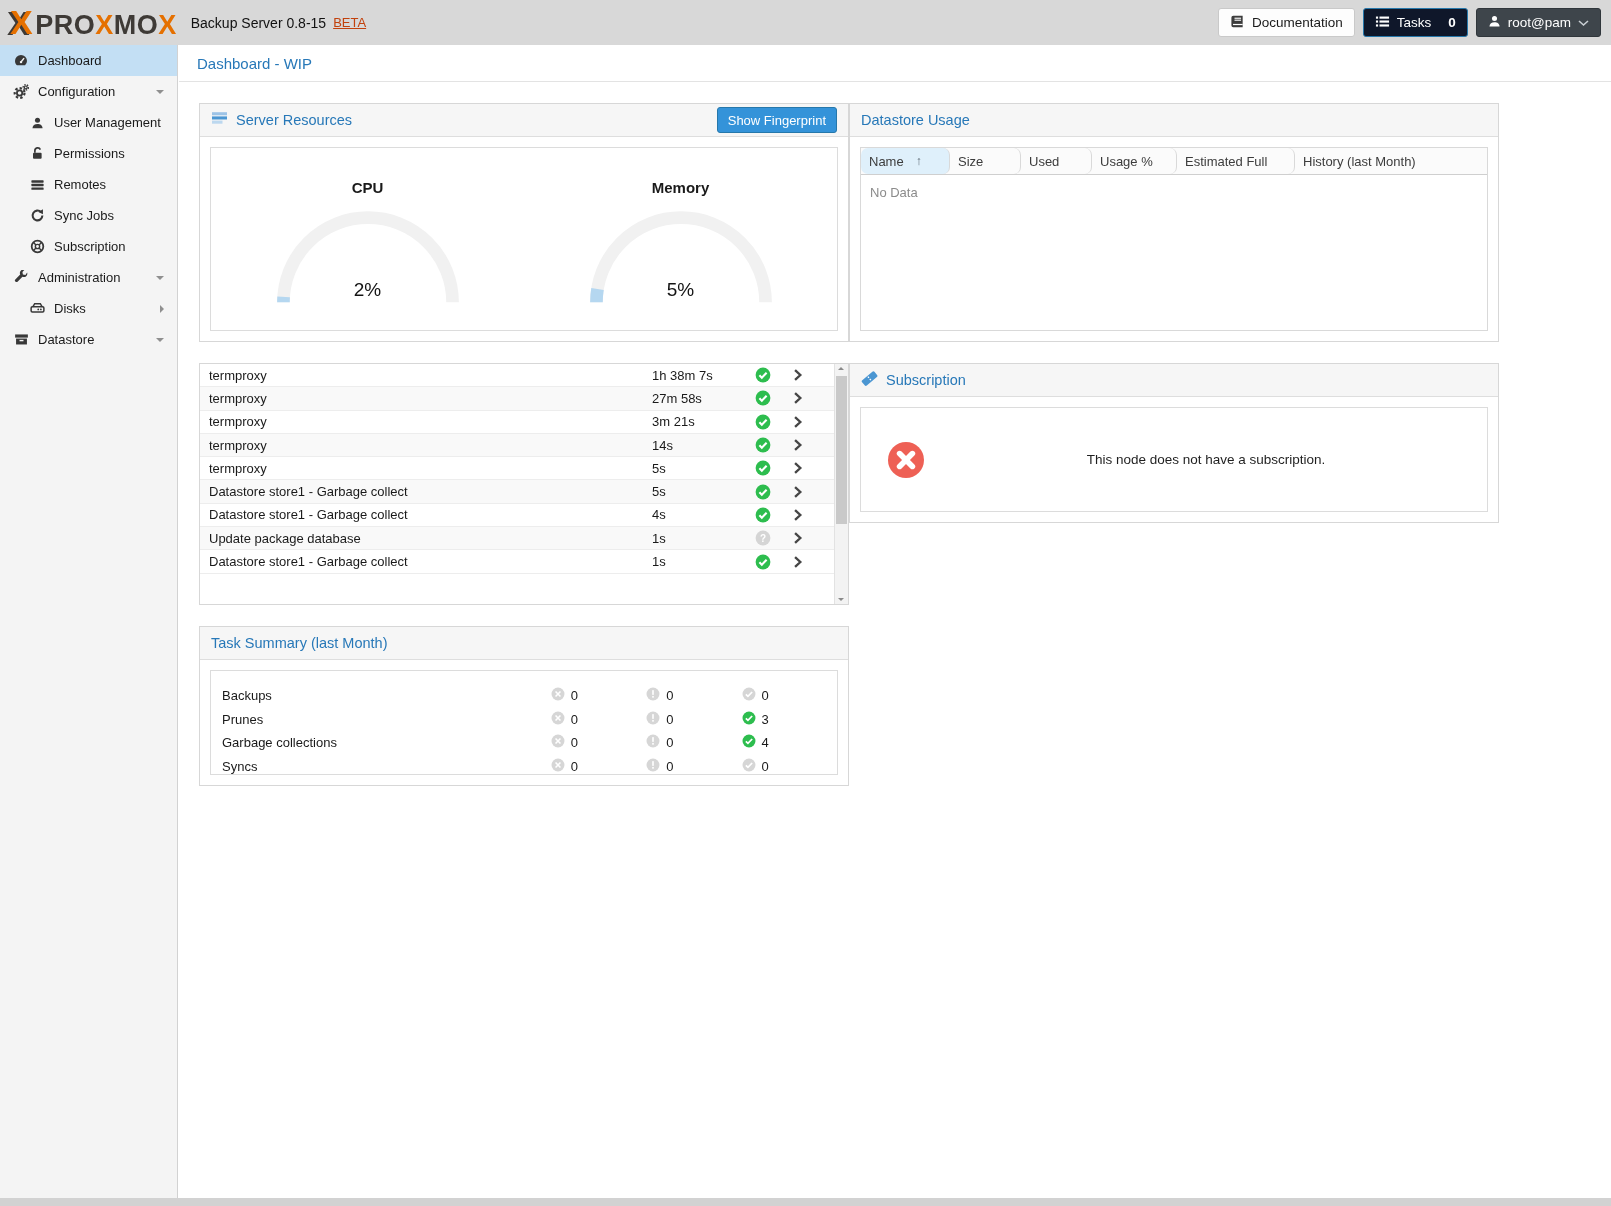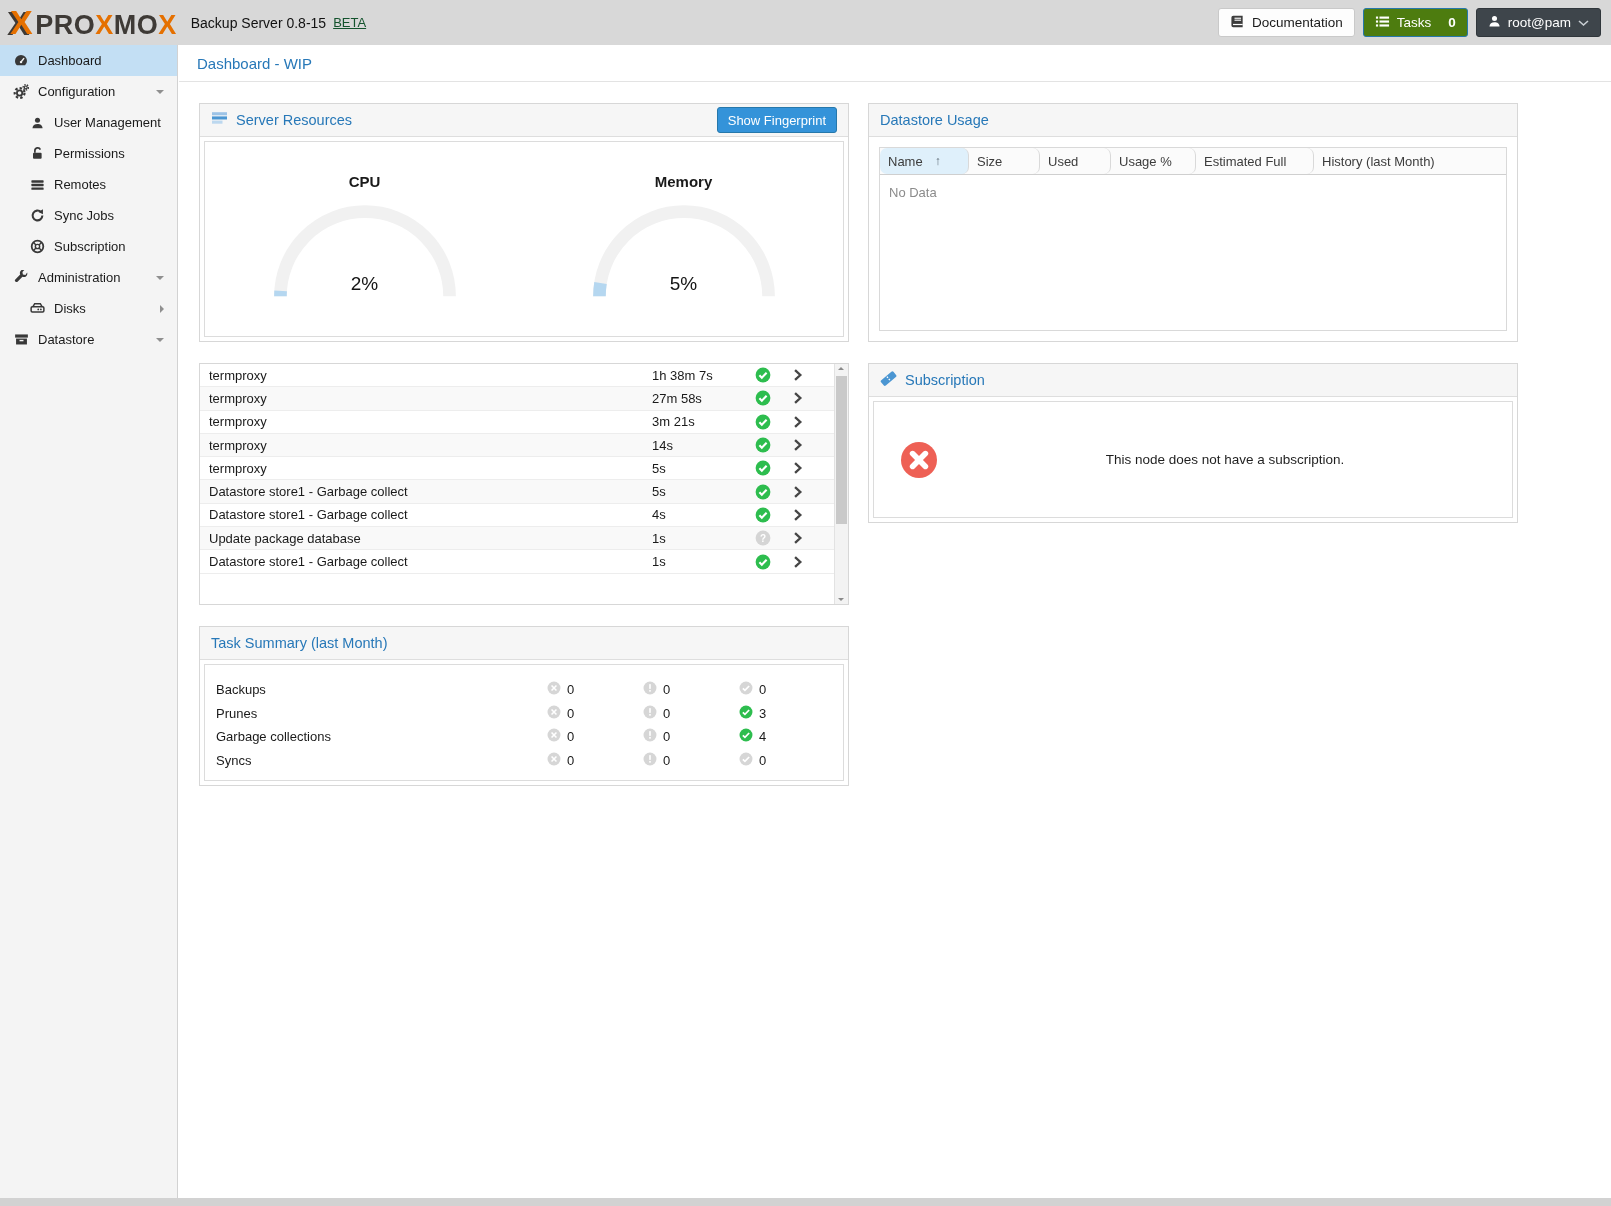--- a/index.html
+++ b/index.html
@@ -8,57 +8,57 @@
   .app { position:relative; width:1611px; height:1206px; overflow:hidden; }
 
   
   .topbar { position:absolute; top:0; left:0; right:0; height:45px; background:#d8d8d8;
             display:flex; align-items:center; padding:0 10px; }
   .brand { display:flex; align-items:baseline; font-weight:bold; font-size:27px; letter-spacing:.5px; }
   .logo-mark { color:#e57000; font-size:34px; margin-right:2px; text-shadow:-3px 1px 0 #3e3a36; }
   .brand .dk { color:#3e3a36; }
   .brand .or { color:#e57000; }
   .product { font-size:14px; color:#111; margin-left:14px; }
-  .beta-link { font-size:13px; color:#14532d; text-decoration:underline; margin-left:7px; cursor:pointer;text-align:right; }
+  .beta-link { font-size:13px; color:#c2410c; text-decoration:underline; margin-left:7px; cursor:pointer;text-align:right; }
   .tb-spacer { flex:1; }
   .tb-btn { display:flex; align-items:center; gap:7px; height:29px; padding:0 11px; border-radius:3px;
             font-size:13.5px; cursor:pointer; border:1px solid transparent; }
   .btn-doc { background:#fdfdfd; border-color:#c9c9c9; color:#1a1a1a; }
-  .btn-tasks { background:#4d7c0f; border-color:#2678ab; color:#fff; margin-left:8px; }
+  .btn-tasks { background:#0f172a; border-color:#2678ab; color:#fff; margin-left:8px; }
   .btn-tasks .cnt { font-weight:bold; margin-left:10px; }
   .btn-user { background:#3e454b; border-color:#30363b; color:#fff; margin-left:8px; }
 
   
   .sidebar { position:absolute; top:45px; left:0; width:178px; bottom:8px; background:#f4f4f4;
              border-right:1px solid #d2d2d2; }
   .nav-item { height:31px; display:flex; align-items:center; padding-left:12px; font-size:13px; cursor:pointer; }
   .nav-item.child { padding-left:28px; }
   .nav-item.selected { background:#c3dff4; }
   .nicon { width:18px; height:16px; display:flex; align-items:center; justify-content:center; margin-right:8px; flex:none; }
   .caret { margin-left:auto; margin-right:13px; width:0; height:0; border:4.5px solid transparent; }
   .caret.down { border-top-color:#8f8f8f; margin-top:5px; }
   .caret.right { border-left-color:#8f8f8f; margin-left:auto; margin-right:9px; }
 
   
   .main { position:absolute; top:45px; left:179px; right:0; bottom:8px; background:#fff; overflow:hidden; }
   .page-titlebar { height:37px; display:flex; align-items:center; padding-left:18px;
                    color:#2778b8; font-size:15px; border-bottom:1px solid #e3e3e3; }
-  .content { display:flex; gap:19px; padding:21px 0 0 20px; }
+  .content { display:flex; padding:21px 0 0 20px; }
   .col { display:flex; flex-direction:column; gap:21px; width:650px; }
 
   .panel { border:1px solid #d7d7d7; background:#fff; display:flex; flex-direction:column; }
   .panel.h1 { height:239px; } .panel.h2 { height:242px; } .panel.h3 { height:160px; }
   .panel-header { background:#f6f6f6; border-bottom:1px solid #dedede; min-height:33px;
                   display:flex; align-items:center; padding:0 11px; gap:8px; flex:none; }
   .panel-title { color:#2778b8; font-size:14.5px; }
   .hdr-spacer { flex:1; }
   .btn-fingerprint { background:#3493d9; border:1px solid #2678ab; color:#fff; font-size:13px;
                      height:26px; padding:0 10px; border-radius:3px; cursor:pointer; }
 
-  .inner-box { margin:4px; border:1px solid #dcdcdc; flex:1; overflow:hidden; position:relative; }
+  .inner-box { margin:10px; border:1px solid #dcdcdc; flex:1; overflow:hidden; position:relative; }
   .muted { color:#8b8b8b; font-size:13px; }
 
   
   .gauges { display:flex; justify-content:space-around; padding-top:3px; }
   .gauge { width:196px; text-align:center; position:relative; padding-top:28px; }
   .gauge-label { font-weight:bold; font-size:15px; margin-bottom:10px; }
   .gauge svg { width:196px; height:103px; display:block; }
   .gauge-value { position:absolute; left:0; right:0; bottom:8px; font-size:19px; color:#141414; }
 
   

